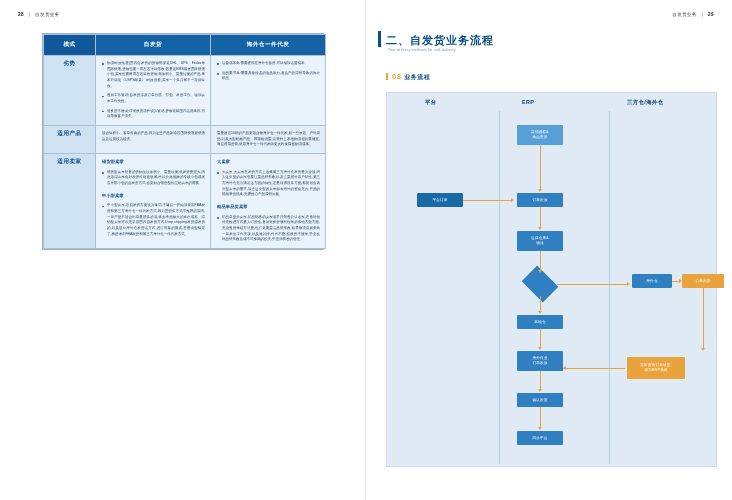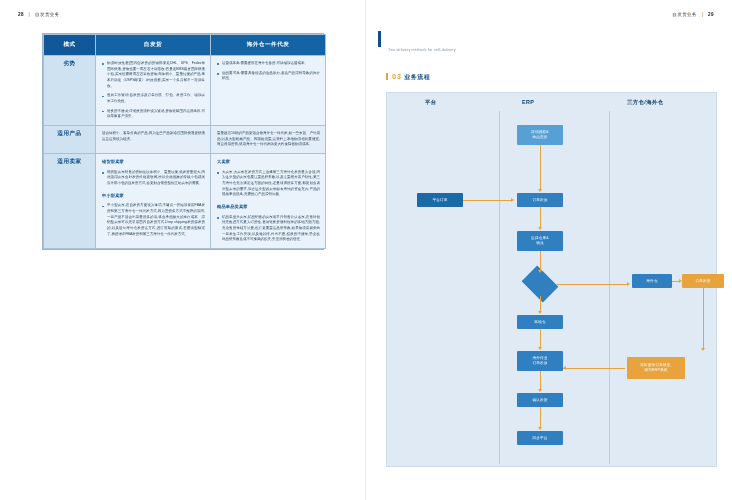--- a/index.html
+++ b/index.html
@@ -308,20 +308,21 @@
   <div class="gutter"></div>
 
   <div class="right-page">
     <div class="runhead runhead-right">
       <span>自发货业务</span>
       <span class="sep">|</span>
       <span class="num">29</span>
     </div>
 
     <div class="r-bar"></div>
+    <div class="r-title">二、自发货业务流程</div>
     <div class="r-subtitle">Two delivery methods for self-delivery</div>
 
     <div class="sec-head">
       <span class="bar"></span><span class="n">03</span><span>业务流程</span>
     </div>
 
     <div class="flow-box">
 
       <div class="col-head" style="left:38px; top:6px;">平台</div>
       <div class="col-head" style="left:135px; top:6px;">ERP</div>

